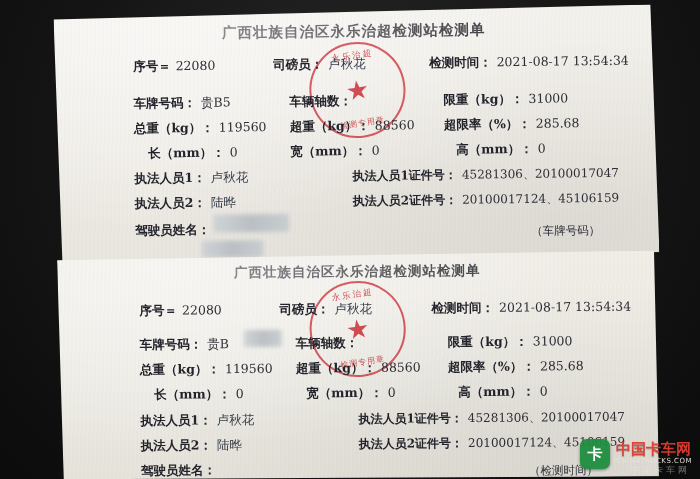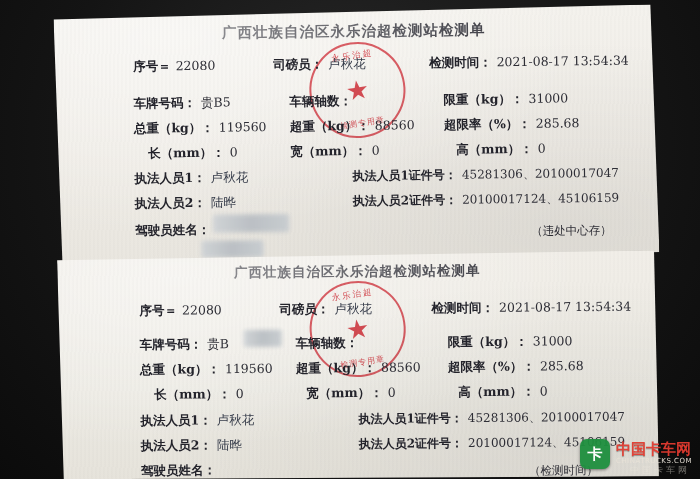--- a/index.html
+++ b/index.html
@@ -225,21 +225,21 @@
       <span class="val ink"></span>
     </div>
     <div class="redact" style="left:160px;top:205px;width:76px;height:18px;"></div>
 
     <div class="row" style="left:82px;top:248px;font-size:17px;font-style:italic;">
       <span class="lbl">联系电话：</span>
       <span class="val ink"></span>
     </div>
     <div class="redact" style="left:148px;top:231px;width:62px;height:17px;"></div>
 
-    <div class="seal-note" style="left:478px;top:218px;font-size:11.5px;">（违处中心存）</div>
+    <div class="seal-note" style="left:478px;top:218px;font-size:11.5px;">（车牌号码）</div>
   </div>
 
   <div class="slip slip-bottom">
     <div class="paper-noise"></div>
 
     <div class="title">广西壮族自治区永乐治超检测站检测单</div>
 
     <div class="seal" style="left:252px;top:28px;width:92px;height:92px;">
       <span class="arc top">永乐治超</span>
       <span class="star">★</span>

